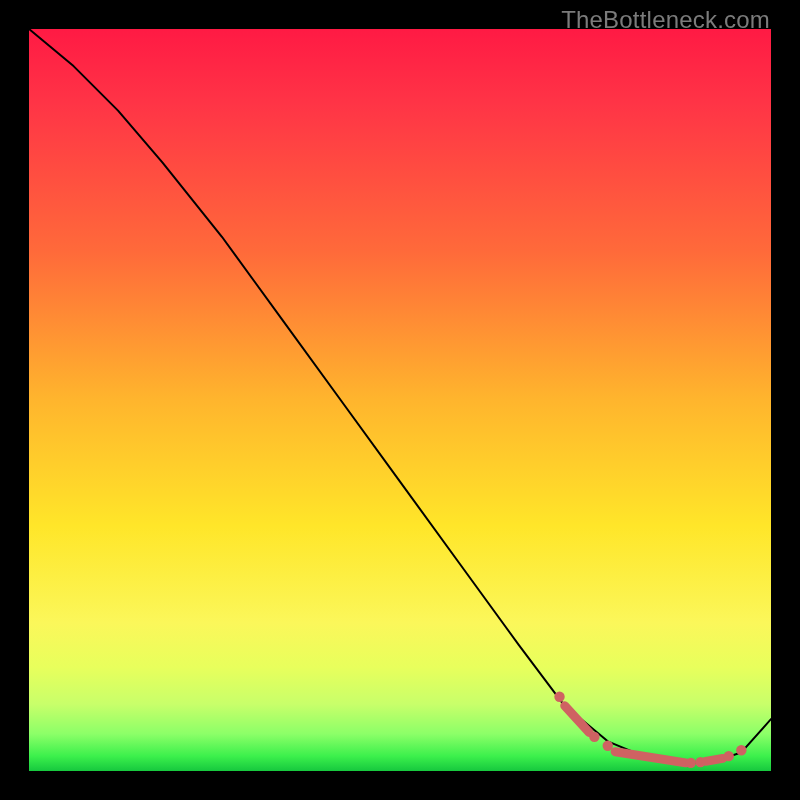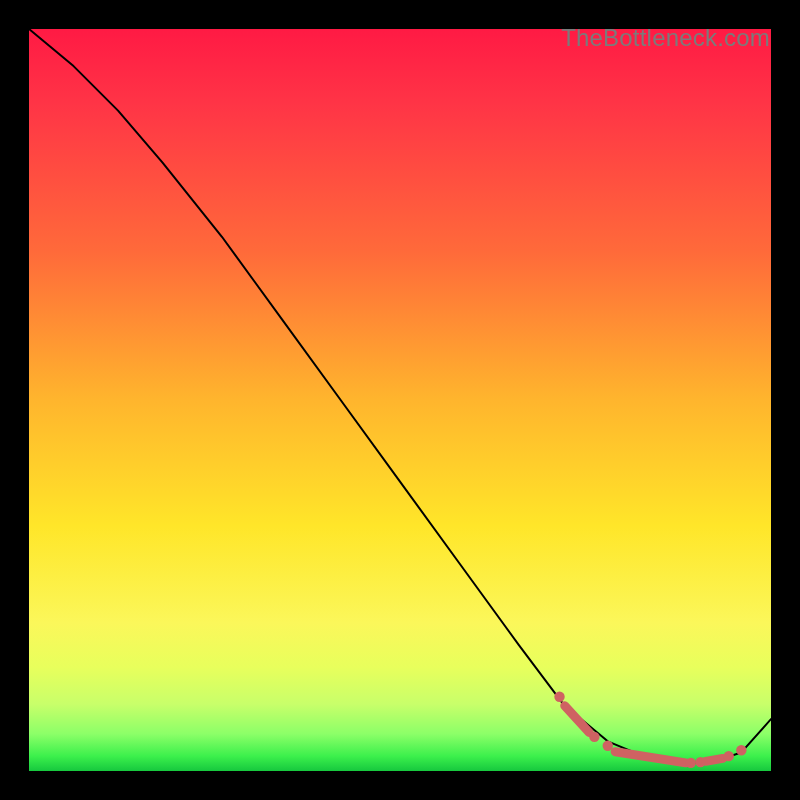--- a/index.html
+++ b/index.html
@@ -34,21 +34,21 @@
       #fbf75a 80%,
       #e8ff5c 86%,
       #c8ff6a 91%,
       #8cff68 95%,
       #3cf04c 98%,
       #16c83e 100%
     );
   }
   .watermark {
     position: absolute;
-    top: 24px;
+    top: 6px;
     right: 30px;
     color: #7b7b7b;
     font-size: 24px;
     font-weight: 400;
     letter-spacing: 0.2px;
     z-index: 3;
   }
   svg.curve {
     position: absolute;
     left: 0;

